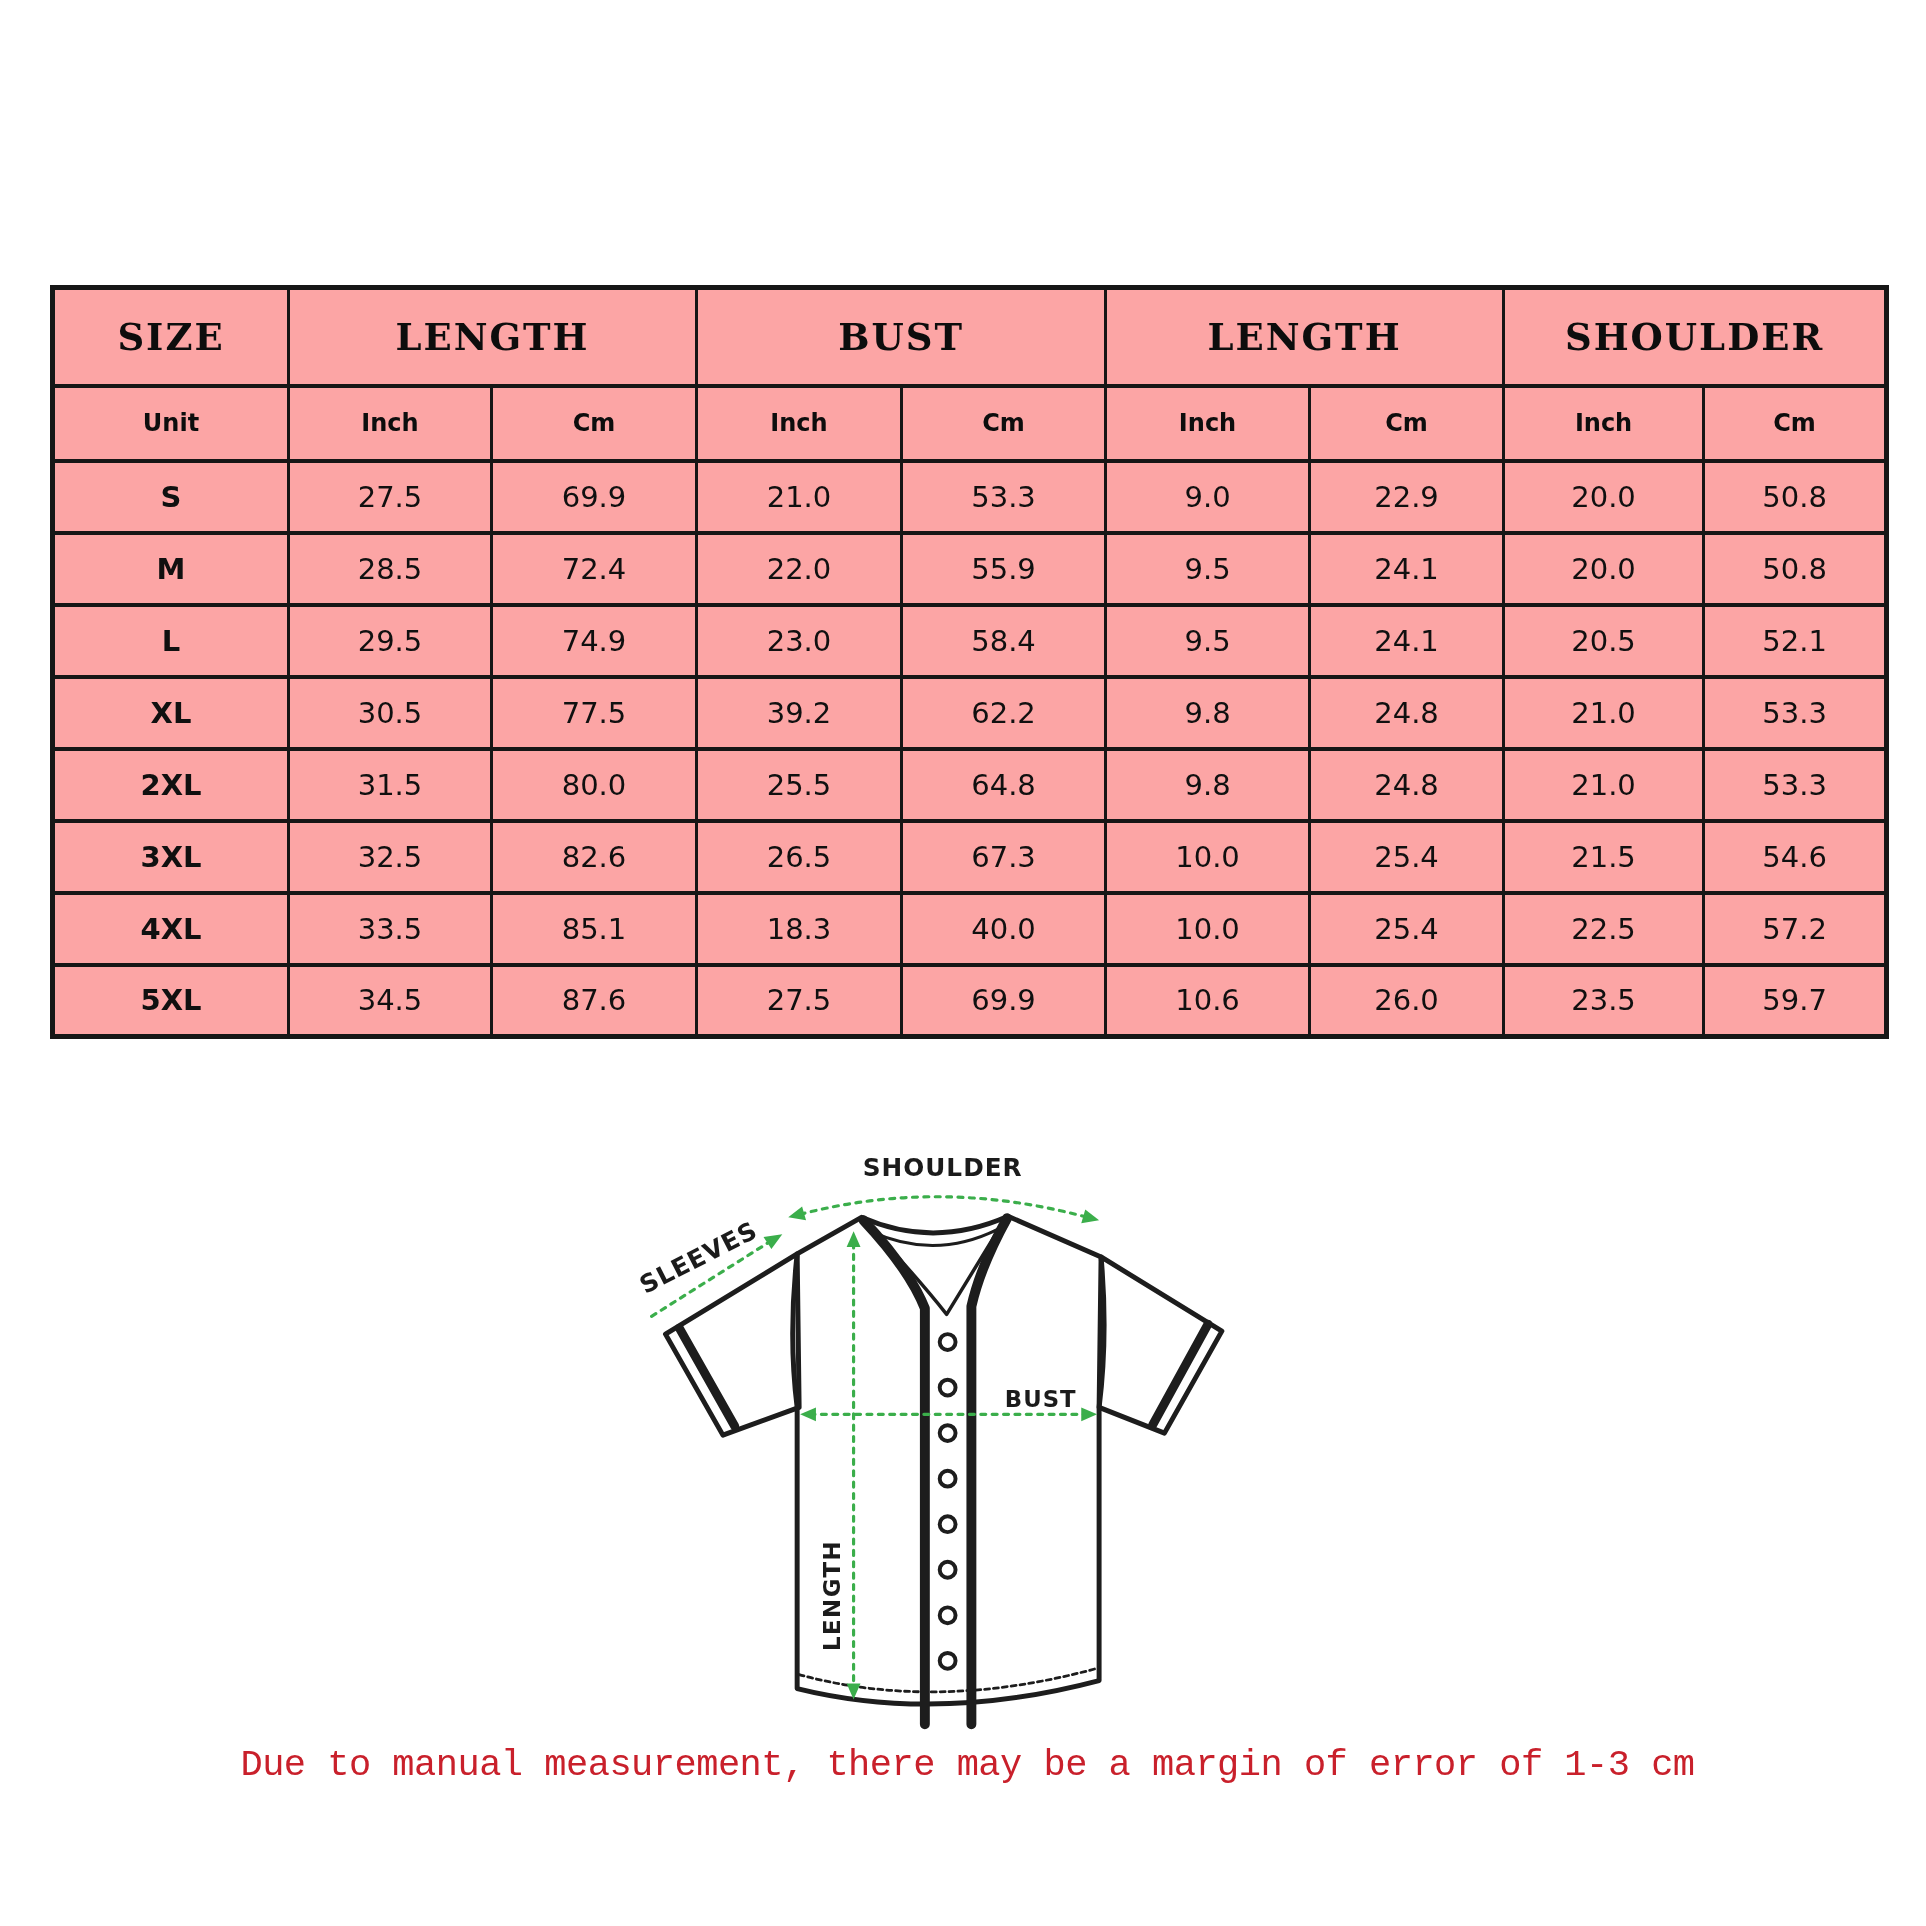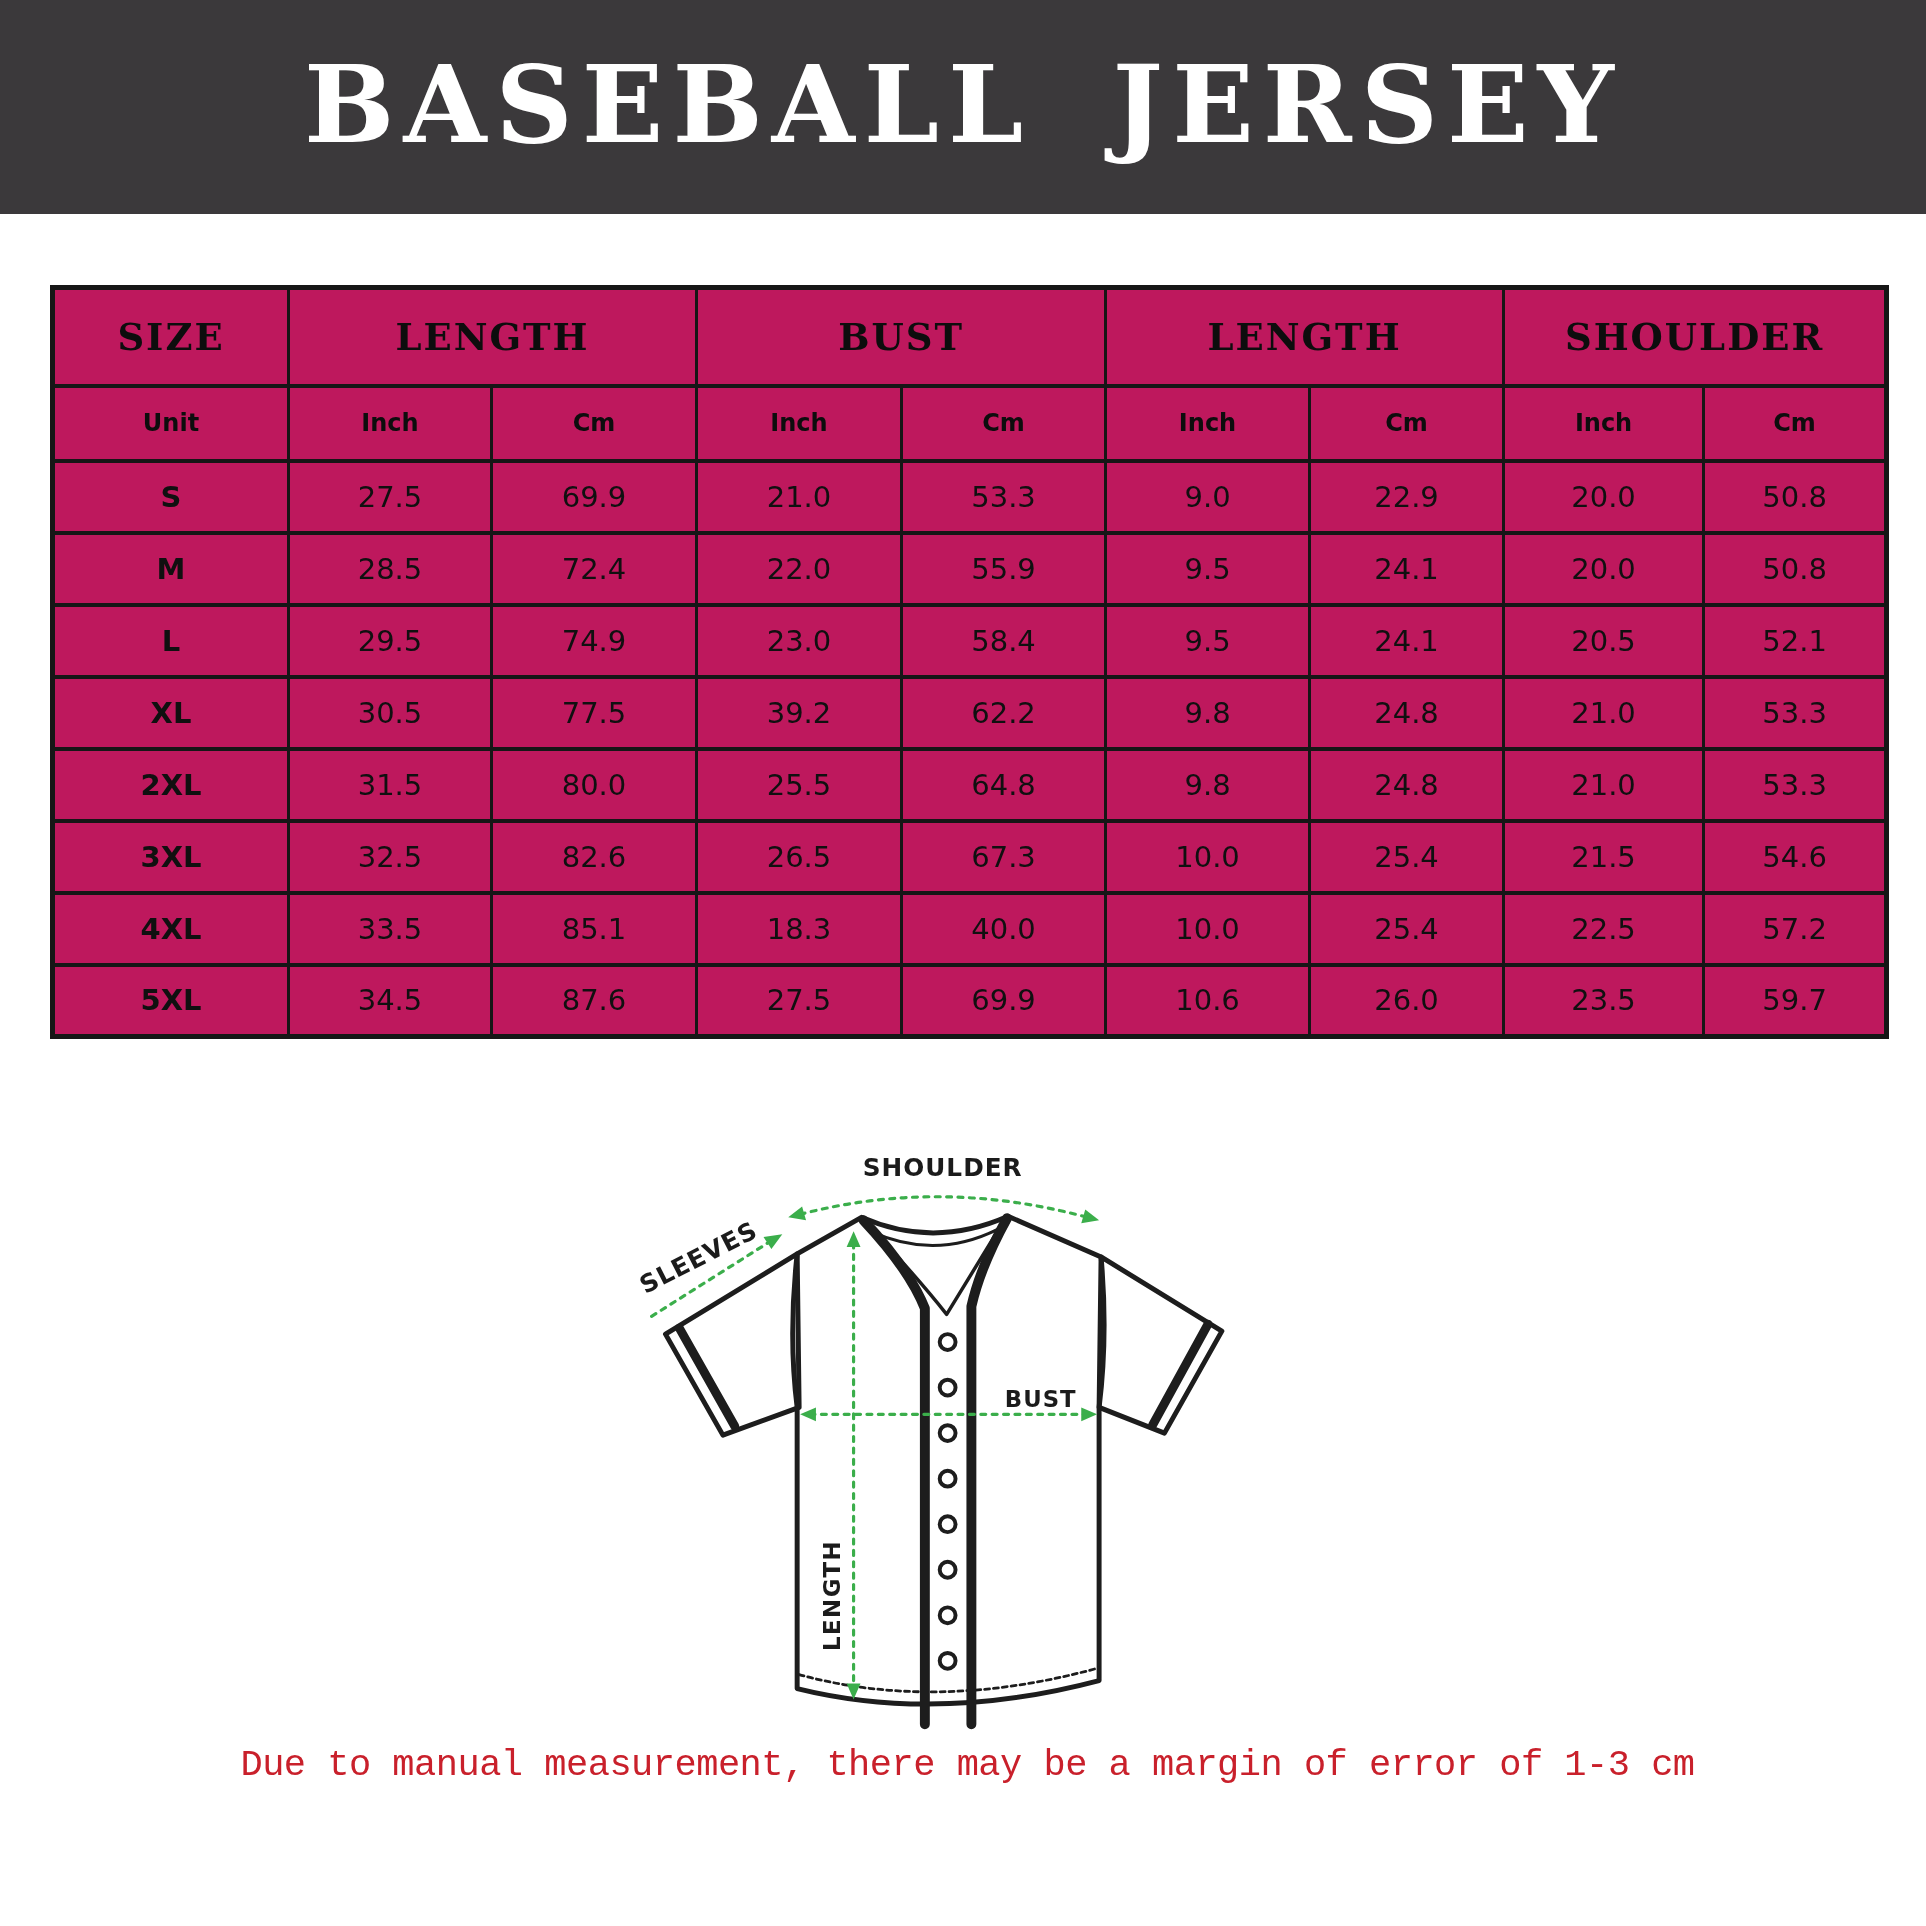--- a/index.html
+++ b/index.html
@@ -22,21 +22,21 @@
   }
   .banner h1{
     margin:0;padding:0 0 6px 0;
     font-family:"DejaVu Serif","Liberation Serif",serif;
     font-weight:bold;font-size:107px;letter-spacing:9px;word-spacing:34px;
     color:#ffffff;white-space:nowrap;
   }
   
   table.size-table{
     position:absolute;left:50px;top:285px;width:1834px;height:754px;
-    border-collapse:collapse;table-layout:fixed;background:#be185d;
+    border-collapse:collapse;table-layout:fixed;background:#fca5a5;
   }
   table.size-table th,table.size-table td{
     border:3px solid var(--ink);
     border-top-width:4px;border-bottom-width:4px;
     text-align:center;vertical-align:middle;padding:0;
   }
   table.size-table{border:5px solid var(--ink);}
   tr.group-row{height:98px;}
   tr.group-row th{
     font-family:"DejaVu Serif","Liberation Serif",serif;
@@ -62,23 +62,20 @@
     position:absolute;left:4px;top:1744px;width:1927px;height:59px;
     text-align:center;font-size:37px;font-weight:500;letter-spacing:-0.5px;
     color:var(--red);font-family:Liberation Mono, monospace;
   }
 </style>
 </head>
 <body>
 
 <div class="stage">
 
-  <header class="banner">
-    <h1>BASEBALL JERSEY</h1>
-  </header>
 
   <table class="size-table">
     <colgroup>
       <col style="width:236px">
         <col style="width:203px">
         <col style="width:205px">
       <col style="width:205px">
         <col style="width:204px">
         <col style="width:204px">
       <col style="width:194px">

